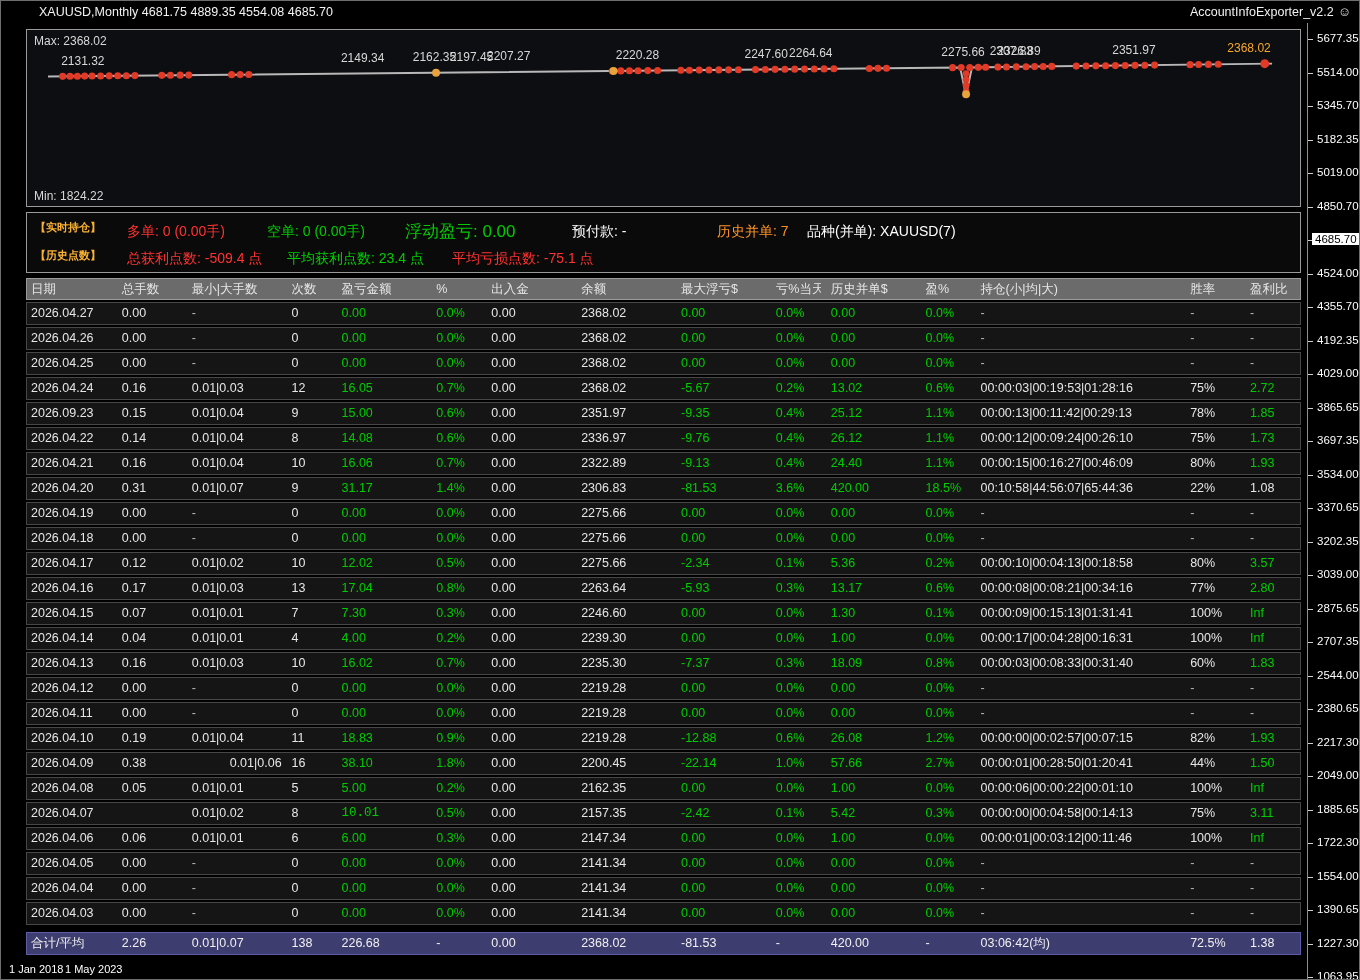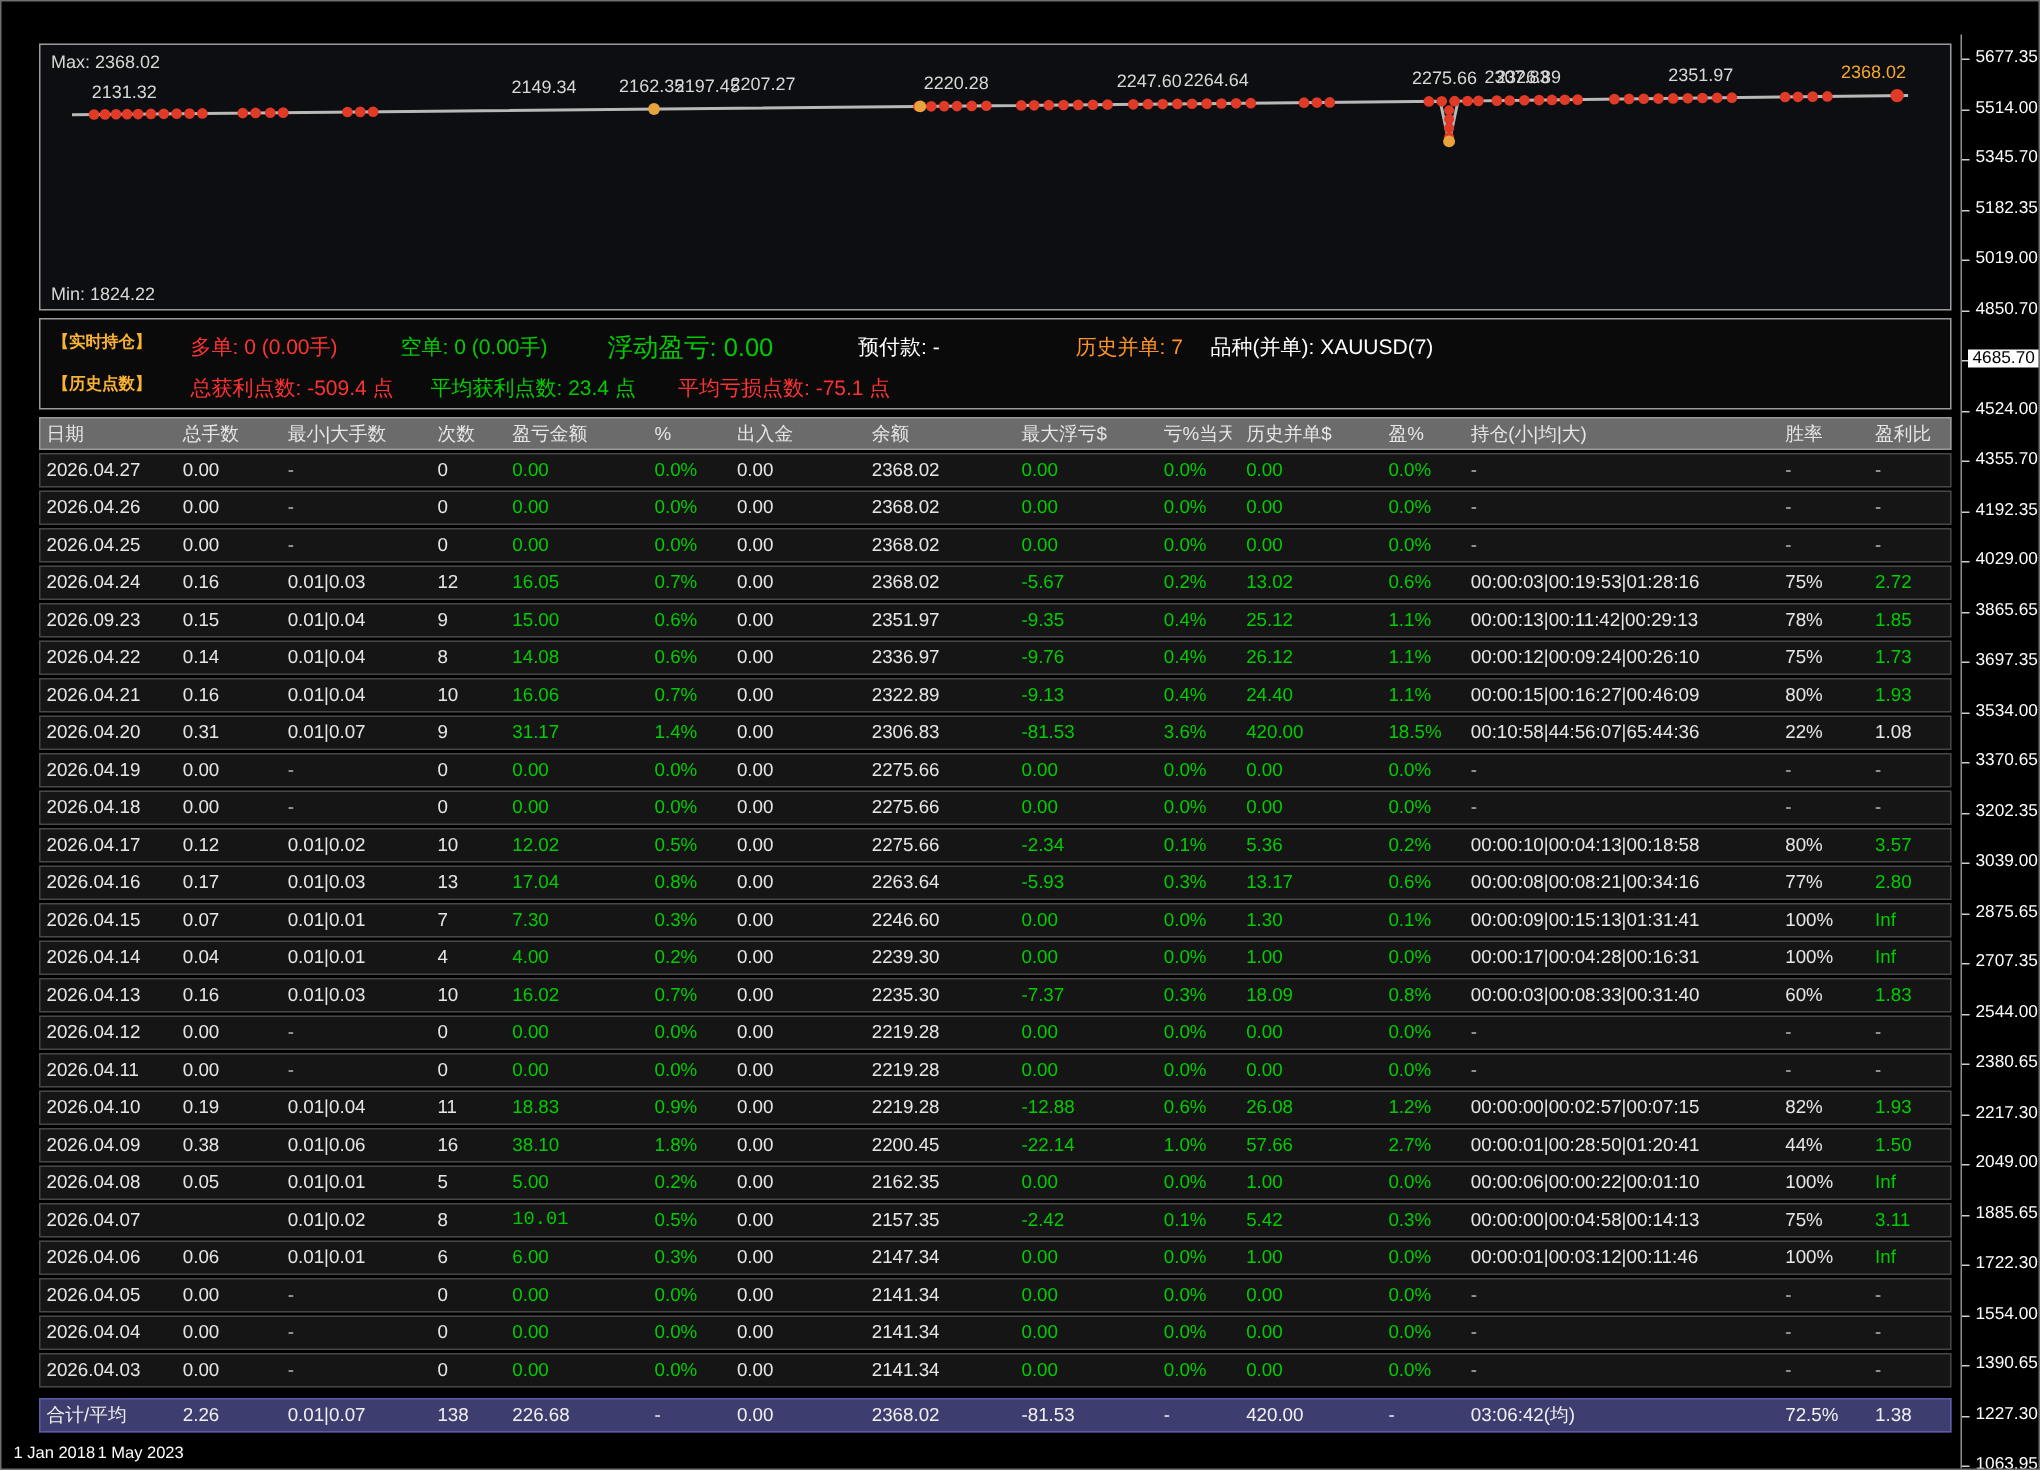--- a/index.html
+++ b/index.html
@@ -48,20 +48,26 @@
   .axis-tick{position:absolute;left:0;width:5px;height:1px;background:#cfcfcf;}
   
   .tl{position:absolute;color:#ffffff;font-size:11px;top:962px;}
   #tl0{left:8px;} #tl1{left:64px;}
 </style>
 </head>
 <body>
 
 <div id="app">
 
+  <div class="titlebar">
+    <span class="title-left">XAUUSD,Monthly  4681.75 4889.35 4554.08 4685.70</span>
+    <span class="title-right">
+      <span>AccountInfoExporter_v2.2</span><span class="smiley">☺</span>
+    </span>
+  </div>
 
   <div id="chart-panel">
     <svg id="chart-svg" viewBox="0 0 1275 178">
         <polyline points="15,47 937.5,37.99367088607595 943.5,66 949.5,37.84177215189873 1253,34" fill="none" stroke="#b8b8b8" stroke-width="2"></polyline>
         <circle cx="29.856" cy="46.854984815618224" r="3.6" fill="#e13a26"></circle>
         <circle cx="37.284" cy="46.782477223427335" r="3.6" fill="#e13a26"></circle>
         <circle cx="44.712" cy="46.70996963123644" r="3.6" fill="#e13a26"></circle>
         <circle cx="52.14" cy="46.63746203904555" r="3.6" fill="#e13a26"></circle>
         <circle cx="59.568" cy="46.564954446854664" r="3.6" fill="#e13a26"></circle>
         <circle cx="68.234" cy="46.48036225596529" r="3.6" fill="#e13a26"></circle>
@@ -490,21 +496,21 @@
           <div class="cell c green" style="width: 55px;">0.6%</div>
           <div class="cell c green" style="width: 95px;">26.08</div>
           <div class="cell c green" style="width: 55px;">1.2%</div>
           <div class="cell c" style="width: 210px;">00:00:00|00:02:57|00:07:15</div>
           <div class="cell c" style="width: 60px;">82%</div>
           <div class="cell c green" style="width: 60px;">1.93</div>
         </div>
         <div class="trow">
           <div class="cell c0" style="width: 85px;">2026.04.09</div>
           <div class="cell c" style="width: 70px;">0.38</div>
-          <div class="cell c" style="width: 100px;">0.01|0.06</div>
+          <div class="cell c" style="width: 100px; text-align: right;">0.01|0.06</div>
           <div class="cell c" style="width: 50px;">16</div>
           <div class="cell c green" style="width: 95px;">38.10</div>
           <div class="cell c green" style="width: 55px;">1.8%</div>
           <div class="cell c" style="width: 90px;">0.00</div>
           <div class="cell c" style="width: 100px;">2200.45</div>
           <div class="cell c green" style="width: 95px;">-22.14</div>
           <div class="cell c green" style="width: 55px;">1.0%</div>
           <div class="cell c green" style="width: 95px;">57.66</div>
           <div class="cell c green" style="width: 55px;">2.7%</div>
           <div class="cell c" style="width: 210px;">00:00:01|00:28:50|01:20:41</div>

